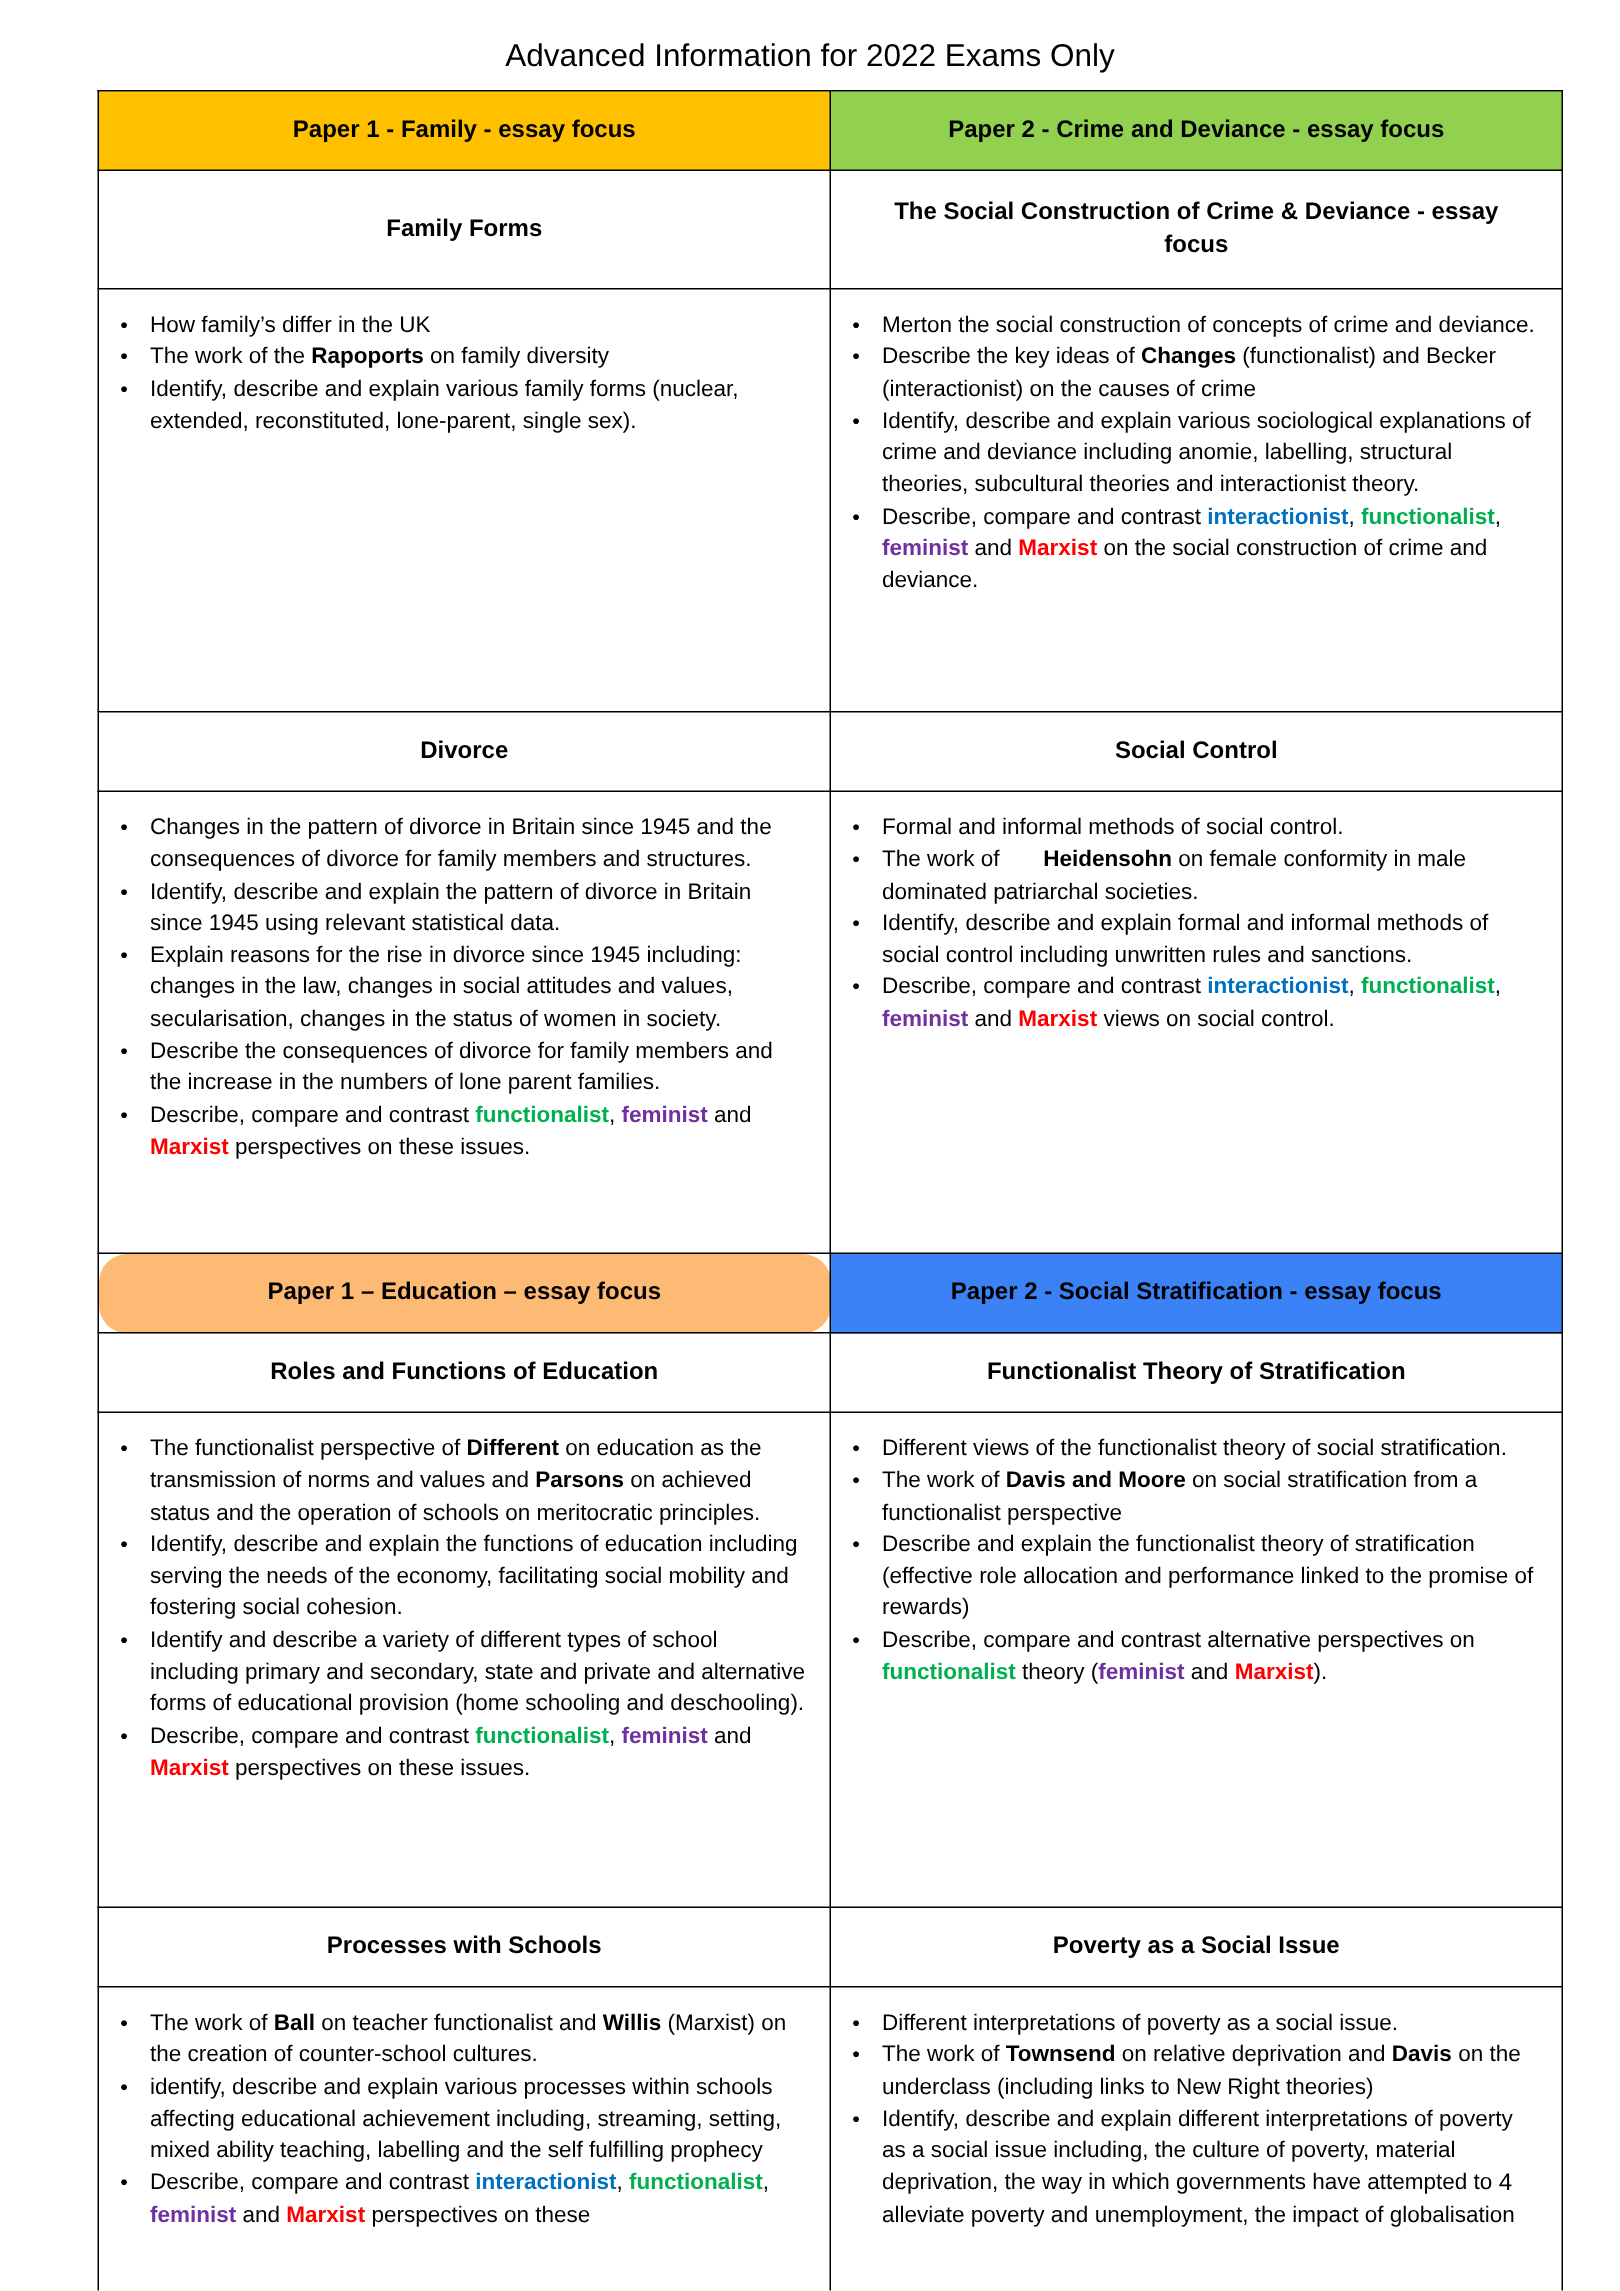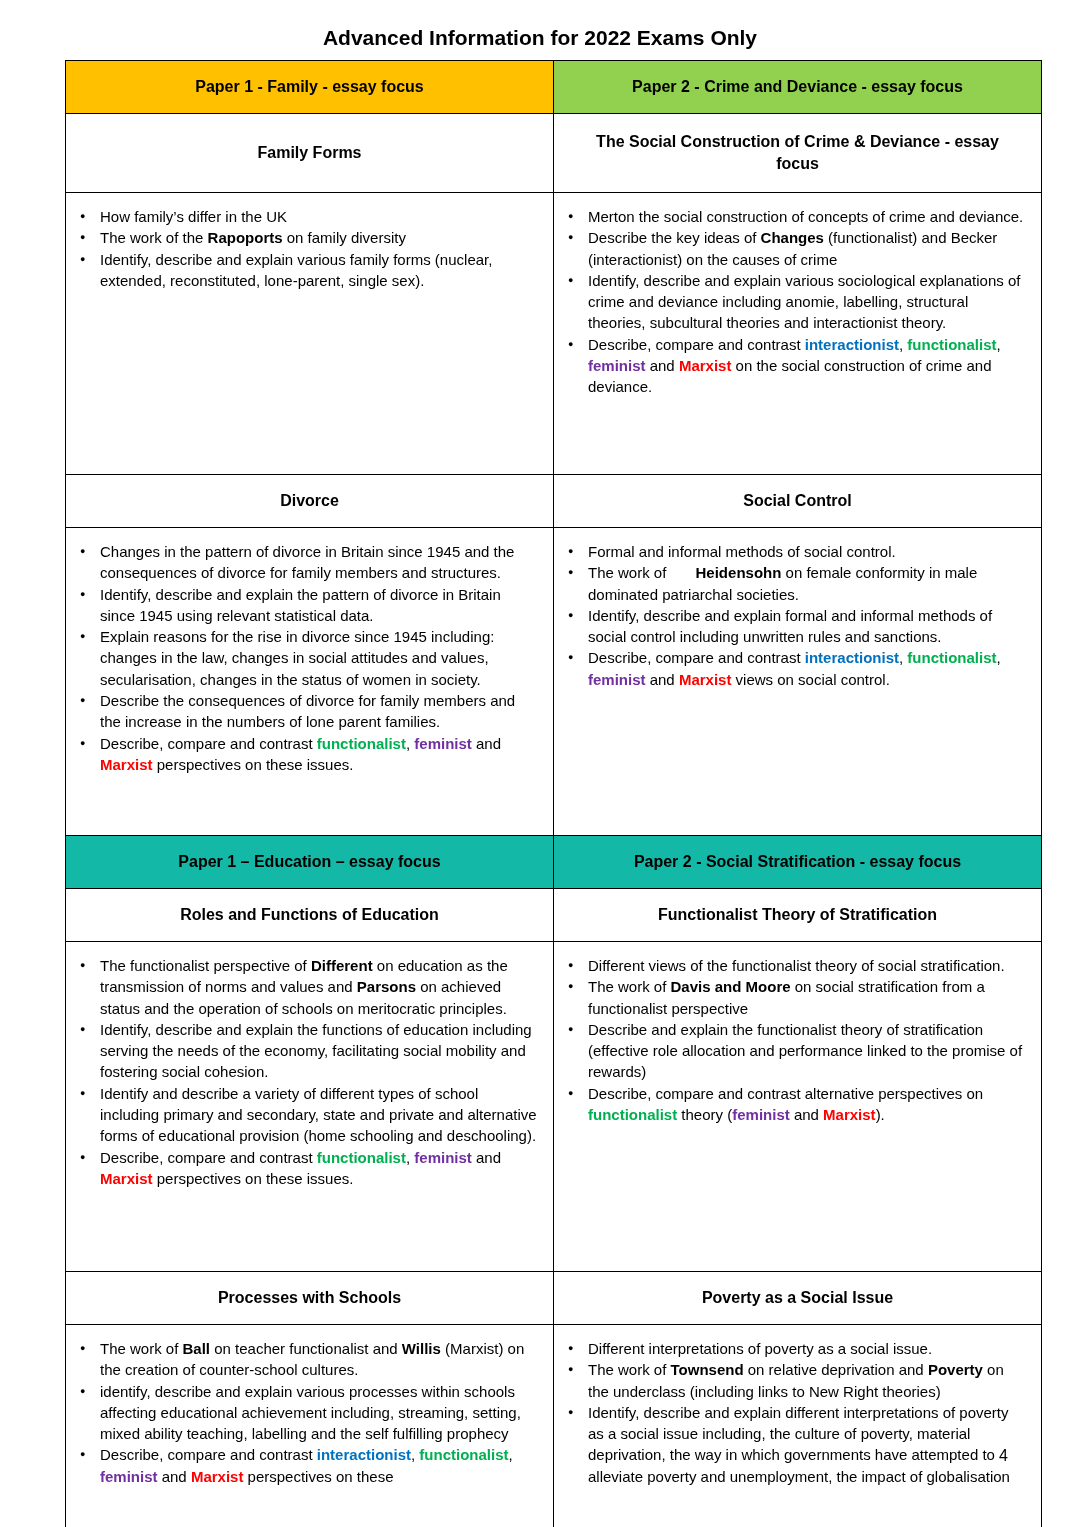--- a/index.html
+++ b/index.html
@@ -14,21 +14,21 @@
     font-family: "Liberation Sans", sans-serif;
     color: #000000;
     overflow: hidden;
   }
   .page-title {
     margin: 0;
     padding-top: 26px;
     padding-bottom: 10px;
     text-align: center;
     font-size: 21px;
-    font-weight: bold;
+    font-weight: normal;
   }
   table.exam-table {
     border-collapse: collapse;
     margin-left: 65px;
     width: 977px;
     table-layout: fixed;
   }
   table.exam-table td {
     border: 1.5px solid #000000;
   }
@@ -176,22 +176,22 @@
             <span class="dot">●</span>
             <span class="btxt"><span>Identify, describe and explain formal and informal methods of social control including unwritten rules and sanctions.</span></span>
           </div>
           <div class="bullet">
             <span class="dot">●</span>
             <span class="btxt"><span>Describe, compare and contrast </span><span style="font-weight: bold; color: rgb(0, 112, 192);">interactionist</span><span>, </span><span style="font-weight: bold; color: rgb(0, 176, 80);">functionalist</span><span>, </span><span style="font-weight: bold; color: rgb(112, 48, 160);">feminist</span><span> and </span><span style="font-weight: bold; color: rgb(255, 0, 0);">Marxist</span><span> views on social control.</span></span>
           </div>
         </td>
       </tr>
       <tr>
-        <td class="paper-header" style="background: #14b8a6;">Paper 1 – Education – essay focus</td>
-        <td class="paper-header" style="background: #14b8a6;">Paper 2  - Social Stratification - essay focus</td>
+        <td class="paper-header" style="background: #fdba74; border-radius: 19px;">Paper 1 – Education – essay focus</td>
+        <td class="paper-header" style="background: #3b82f6;">Paper 2  - Social Stratification - essay focus</td>
       </tr>
       <tr>
         <td class="section-header">Roles and Functions of Education</td>
         <td class="section-header">Functionalist Theory of Stratification</td>
       </tr>
       <tr>
         <td class="content-cell">
           <div class="bullet">
             <span class="dot">●</span>
             <span class="btxt"><span>The functionalist perspective of </span><span style="font-weight: bold;">Different</span><span> on education as the transmission of norms and values and </span><span style="font-weight: bold;">Parsons</span><span> on achieved status and the operation of schools on meritocratic principles.</span></span>
@@ -247,21 +247,21 @@
             <span class="btxt"><span>Describe, compare and contrast </span><span style="font-weight: bold; color: rgb(0, 112, 192);">interactionist</span><span>, </span><span style="font-weight: bold; color: rgb(0, 176, 80);">functionalist</span><span>, </span><span style="font-weight: bold; color: rgb(112, 48, 160);">feminist</span><span> and </span><span style="font-weight: bold; color: rgb(255, 0, 0);">Marxist</span><span> perspectives on these</span></span>
           </div>
         </td>
         <td class="content-cell">
           <div class="bullet">
             <span class="dot">●</span>
             <span class="btxt"><span>Different interpretations of poverty as a social issue.</span></span>
           </div>
           <div class="bullet">
             <span class="dot">●</span>
-            <span class="btxt"><span>The work of </span><span style="font-weight: bold;">Townsend</span><span> on relative deprivation and </span><span style="font-weight: bold;">Poverty</span><span> on the underclass (including links to New Right theories)</span></span>
+            <span class="btxt"><span>The work of </span><span style="font-weight: bold;">Townsend</span><span> on relative deprivation and </span><span style="font-weight: bold;">Davis</span><span> on the underclass (including links to New Right theories)</span></span>
           </div>
           <div class="bullet">
             <span class="dot">●</span>
             <span class="btxt"><span>Identify, describe and explain different interpretations of poverty as a social issue including, the culture of poverty, material deprivation, the way in which governments have attempted to alleviate poverty and unemployment, the impact of globalisation</span></span>
           </div>
         </td>
       </tr>
     </tbody>
 </table>
 

